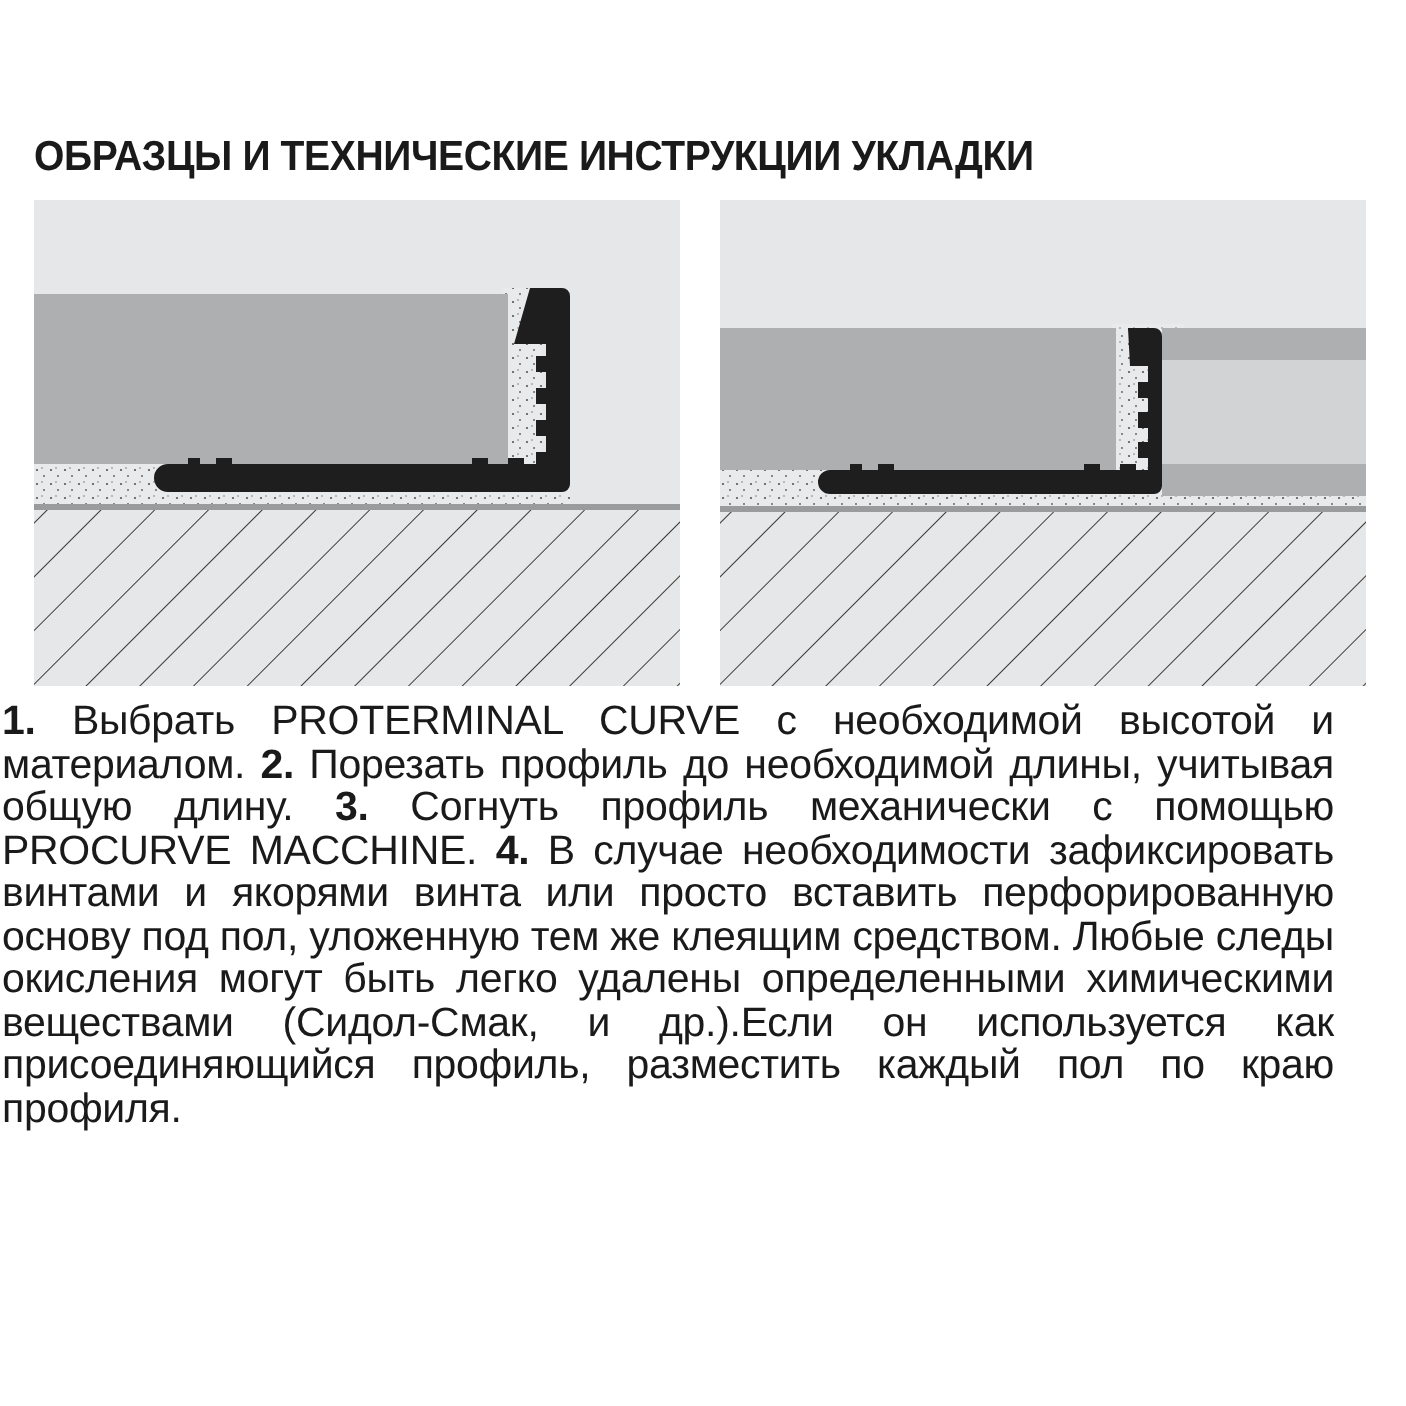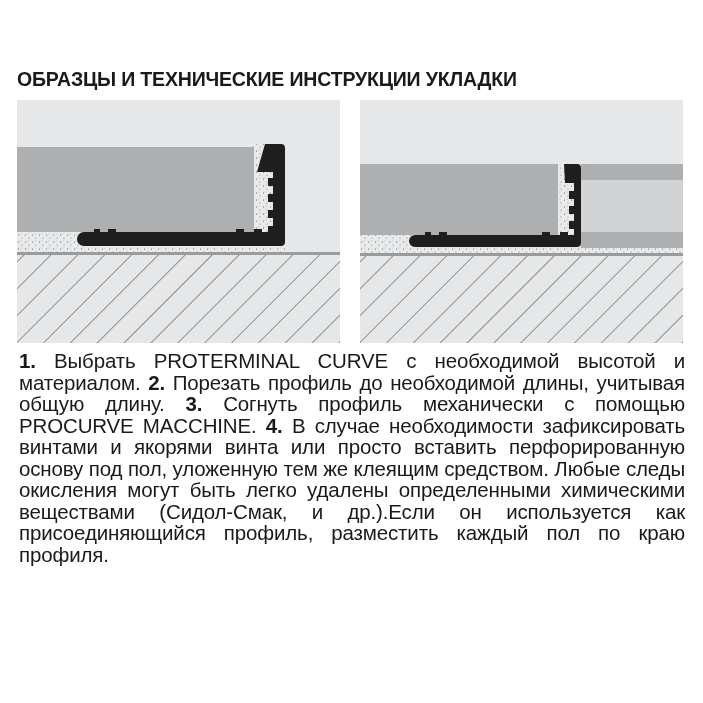--- a/index.html
+++ b/index.html
@@ -33,21 +33,21 @@
       top: 100px;
       width: 323px;
       height: 243px;
       background: #e6e7e8;
     }
     .panel svg { display: block; }
     .panel-left { left: 17px; }
     .panel-right { left: 360px; }
     .body-text {
       position: absolute;
-      left: 19px;
+      left: 1px;
       top: 350px;
       width: 666px;
       font-family: "Liberation Sans", sans-serif;
       font-size: 20.5px;
       line-height: 21.5px;
       text-align: justify;
       color: #1a1a1a;
       letter-spacing: -0.15px;
     }
     .body-text b { font-weight: bold; }

